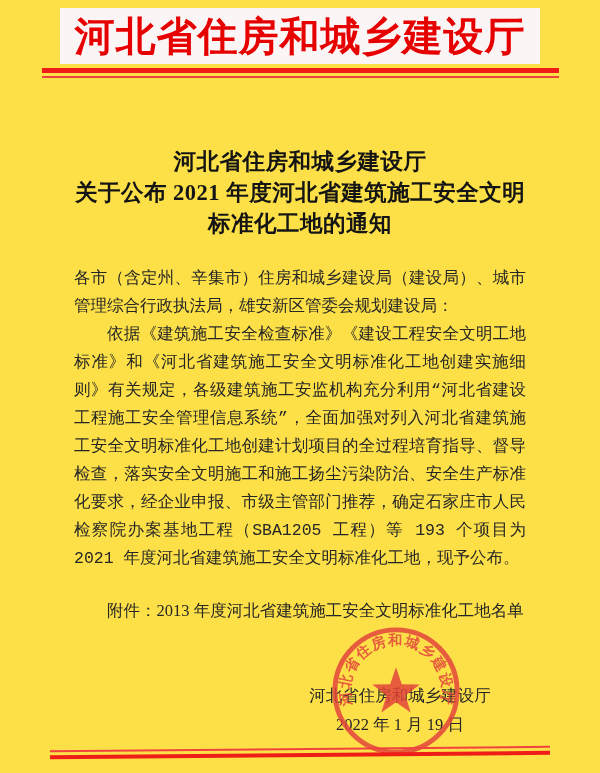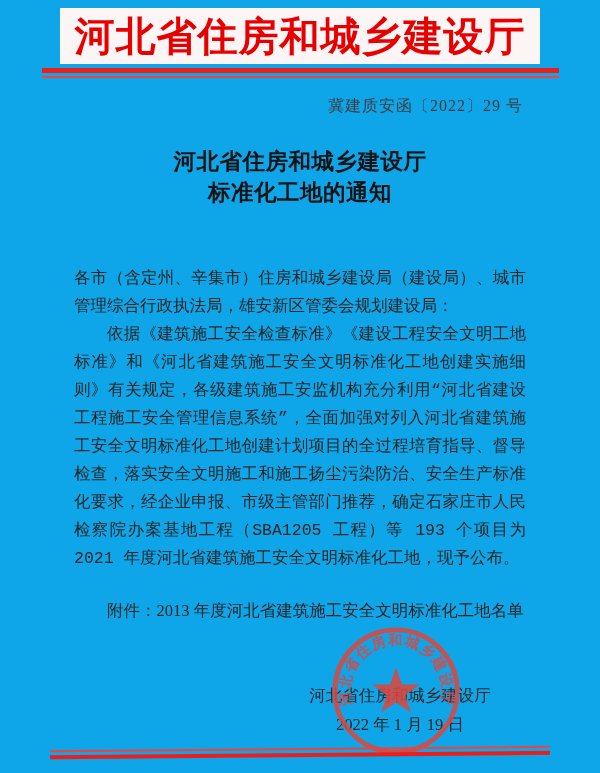--- a/index.html
+++ b/index.html
@@ -1,20 +1,20 @@
 <!DOCTYPE html>
 <html><head>
 <meta charset="utf-8">
 <style>
   html, body { margin: 0; padding: 0; background: #ffffff; }
   .page {
     position: relative;
     width: 600px;
     height: 773px;
-    background: #0ea5e9;
+    background: #fde047;
     overflow: hidden;
     font-family: "Liberation Serif", "DejaVu Serif", serif;
     color: #2b2b2b;
   }
   .letterhead {
     position: absolute;
     top: 8px; left: 60px; width: 480px; height: 56px;
     background: #fbf6f5;
     display: flex; align-items: center; justify-content: center;
     font-size: 40px; font-weight: bold;
@@ -75,24 +75,24 @@
 </head>
 <body>
 
 <div class="page">
 
   <div class="letterhead">河北省住房和城乡建设厅</div>
 
   <div class="rule-top-thick"></div>
   <div class="rule-top-thin"></div>
 
-  <div class="doc-number">冀建质安函〔2022〕29 号</div>
 
   <div class="title-block">
     <div>河北省住房和城乡建设厅</div>
+    <div>关于公布 2021 年度河北省建筑施工安全文明</div>
     <div>标准化工地的通知</div>
   </div>
 
   <div class="body-text">
     <p>各市（含定州、辛集市）住房和城乡建设局（建设局）、城市管理综合行政执法局，雄安新区管委会规划建设局：</p>
     <p class="indent">依据《建筑施工安全检查标准》《建设工程安全文明工地标准》和《河北省建筑施工安全文明标准化工地创建实施细则》有关规定，各级建筑施工安监机构充分利用“河北省建设工程施工安全管理信息系统”，全面加强对列入河北省建筑施工安全文明标准化工地创建计划项目的全过程培育指导、督导检查，落实安全文明施工和施工扬尘污染防治、安全生产标准化要求，经企业申报、市级主管部门推荐，确定石家庄市人民检察院办案基地工程（SBA1205 工程）等 193 个项目为 2021 年度河北省建筑施工安全文明标准化工地，现予公布。</p>
   </div>
 
   <div class="attachment">附件：2013 年度河北省建筑施工安全文明标准化工地名单</div>
 

